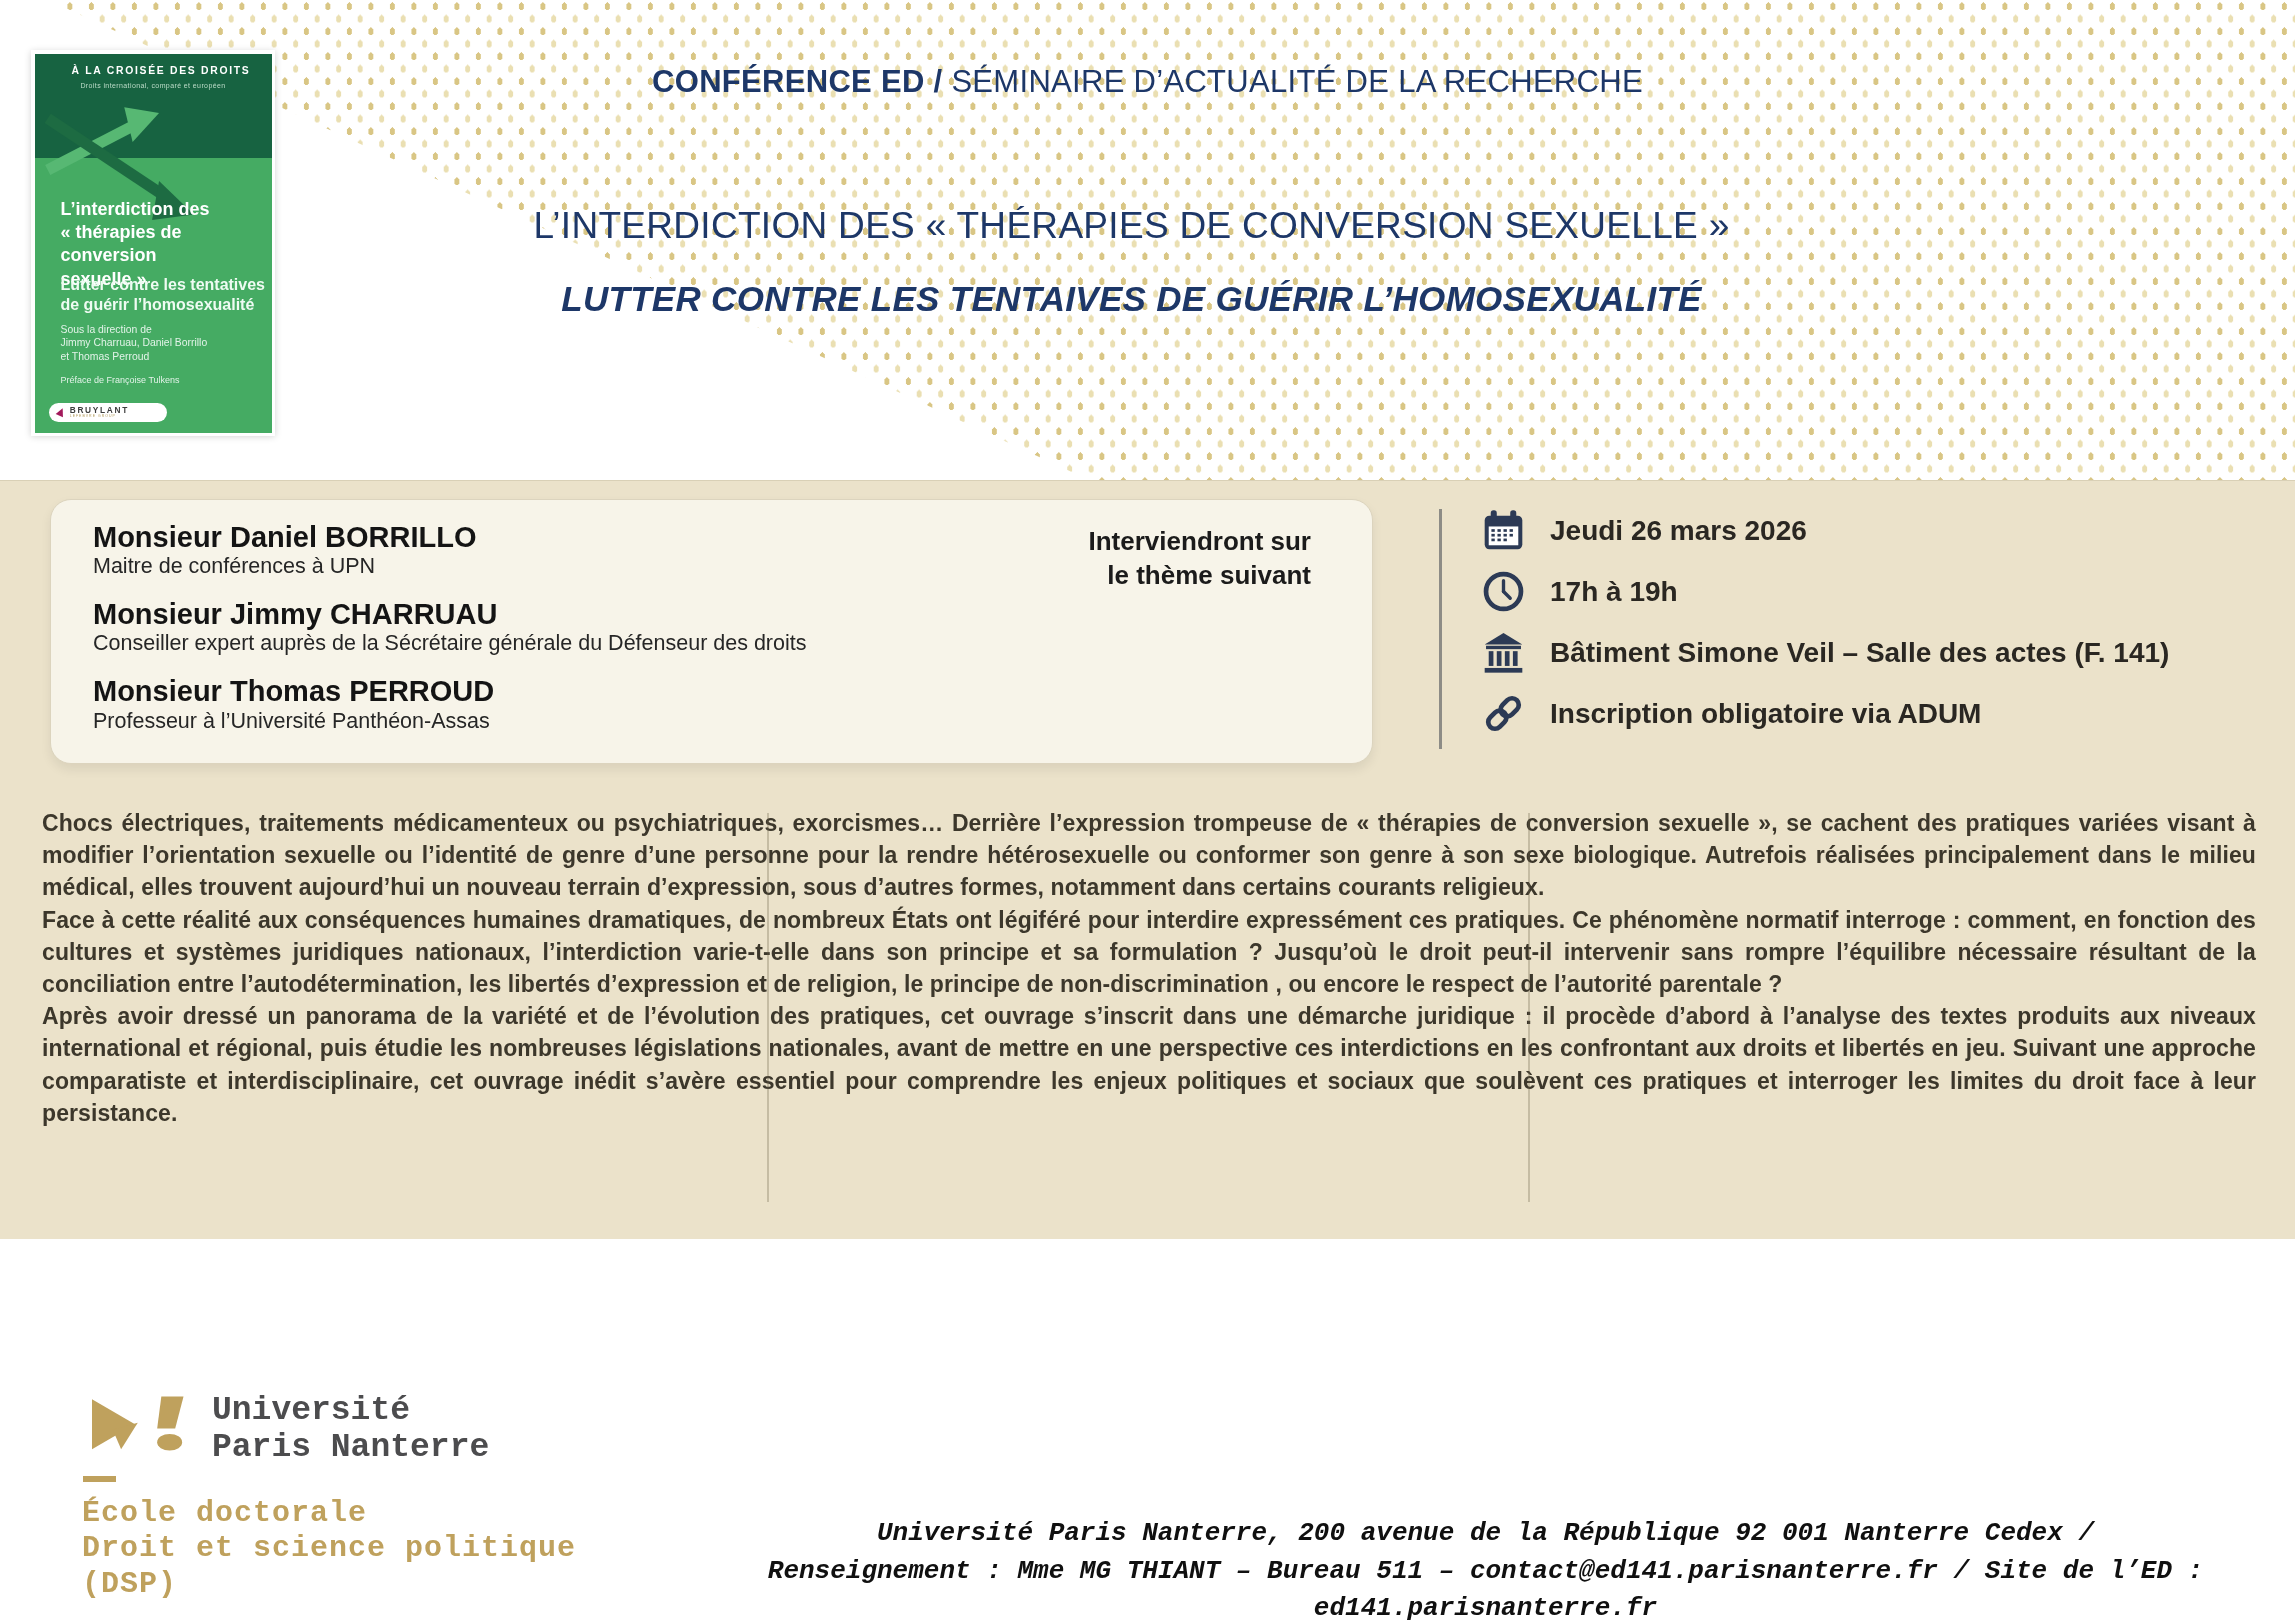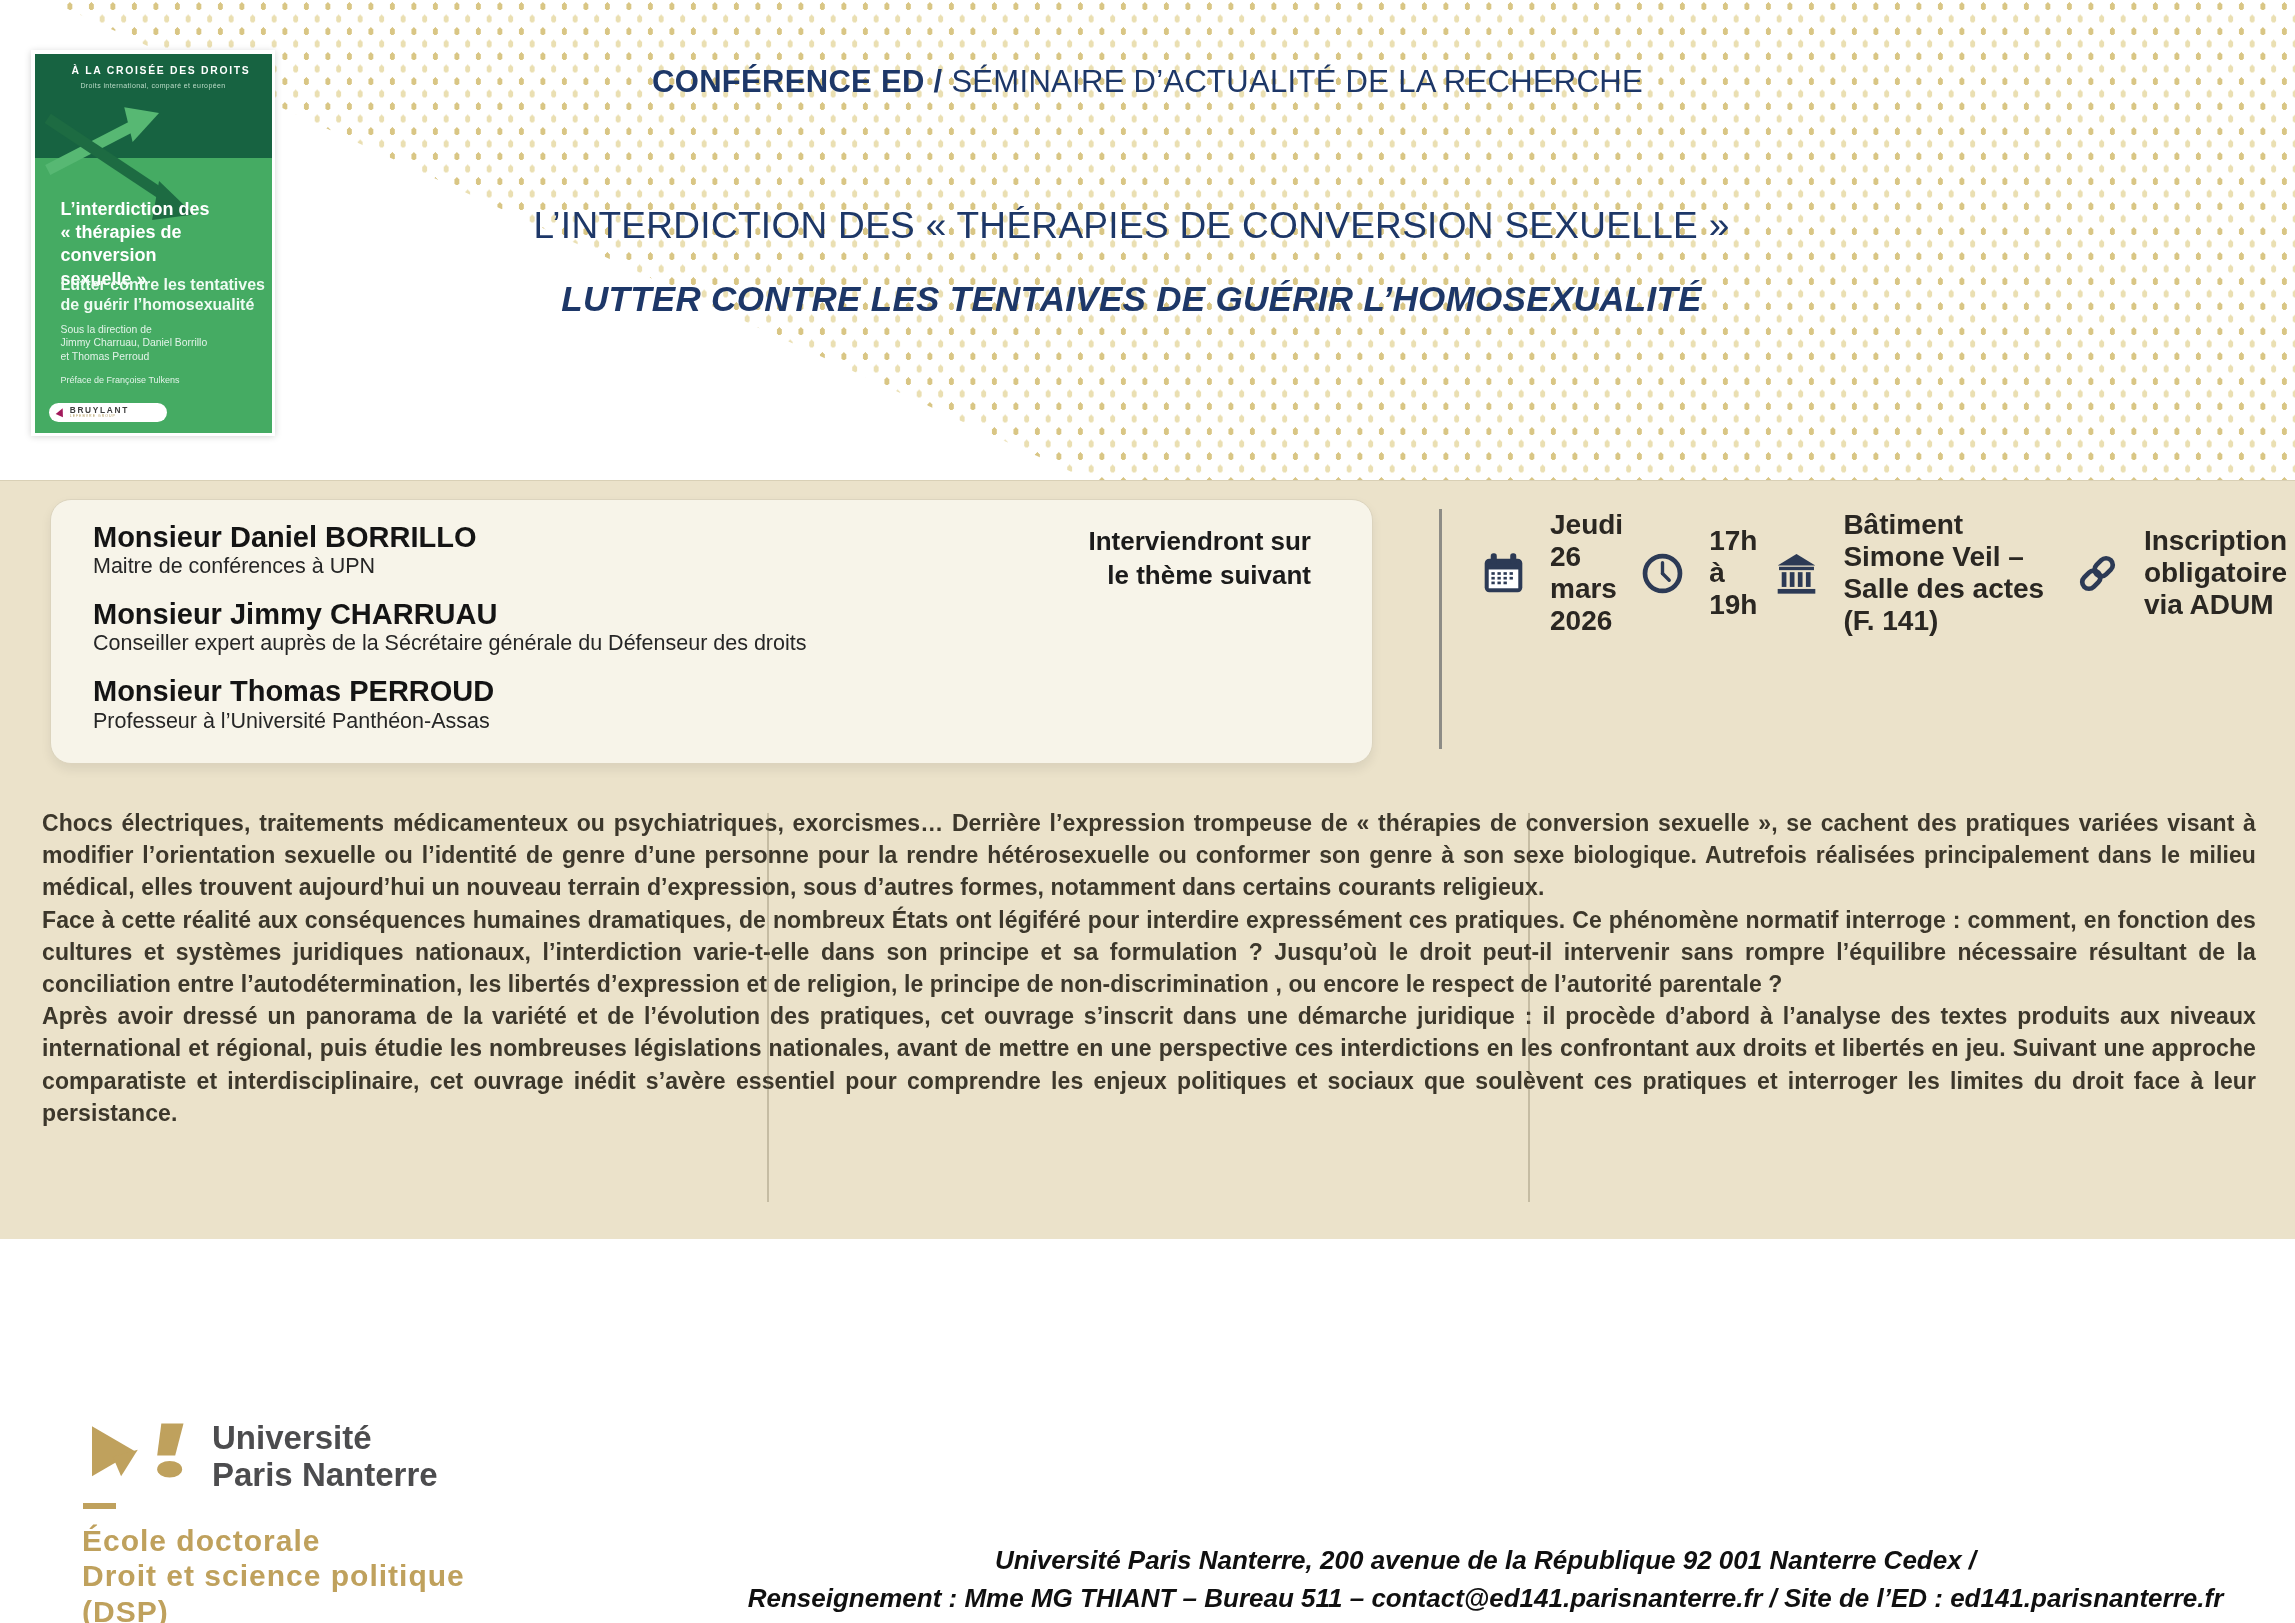--- a/index.html
+++ b/index.html
@@ -54,34 +54,34 @@
   .band{position:absolute;left:0;top:480px;width:2295px;height:759px;background:#ebe2ca;
         border-top:1.4px solid #d9d0b6;box-sizing:border-box;}
   .card{position:absolute;left:50px;top:18px;width:1323px;height:265px;background:#f7f4e9;
         border:1.4px solid #dcd4be;border-radius:21px;box-shadow:0 5.6px 11px rgba(0,0,0,.07);
         box-sizing:border-box;padding:21px 42px;}
   .sp-name{font-size:29px;font-weight:700;color:#141414;line-height:1.15;}
   .sp-role{font-size:21.5px;font-weight:400;color:#262626;line-height:1.2;margin-bottom:18px;}
   .intervene{position:absolute;right:61px;top:25px;text-align:right;font-size:26px;font-weight:700;
              color:#1b1b1b;line-height:1.3;}
   .vdivider{position:absolute;left:1439px;top:28px;width:2.8px;height:240px;background:#8d8c86;}
-  .events{position:absolute;left:1482px;top:28px;width:805px;display:flex;flex-direction:row;gap:18px;}
+  .events{position:absolute;left:1482px;top:28px;width:805px;display:flex;flex-direction:column;gap:18px;}
   .ev-row{display:flex;align-items:center;gap:25px;}
   .ev-ic{width:43px;height:43px;flex:0 0 43px;}
   .ev-tx{font-size:28px;font-weight:700;color:#2a2722;}
 
   .cols{position:absolute;left:42px;top:326px;width:2214px;display:grid;
         grid-template-columns:1fr;column-gap:67px;}
   .col-tx{font-size:23px;font-weight:700;color:#3c372b;line-height:1.40;text-align:justify;
           letter-spacing:0.1px;}
   .cdiv{position:absolute;top:332px;width:2.1px;height:389px;background:rgba(110,100,72,.30);}
   .cdiv.one{left:767px;} .cdiv.two{left:1528px;}
 
   
-  .footer{position:absolute;left:0;top:1266px;width:2295px;height:276px;background:#ffffff;}
+  .footer{position:absolute;left:0;top:1239px;width:2295px;height:276px;background:#ffffff;font-family:Liberation Mono, monospace;}
   .unimark{position:absolute;left:92px;top:156px;width:104px;height:64px;}
   .uniname{position:absolute;left:212px;top:154px;font-size:33px;font-weight:700;color:#4c4c4e;line-height:1.12;}
   .golddash{position:absolute;left:83px;top:237px;width:33px;height:6.2px;background:#bfa15d;}
   .school{position:absolute;left:82px;top:257px;font-size:30px;font-weight:700;color:#bfa15d;
           line-height:1.18;letter-spacing:1px;}
   .contact{position:absolute;left:680px;top:276px;width:1611px;text-align:center;
            font-size:26px;font-weight:700;font-style:italic;color:#101010;line-height:1.45;}
 </style>
 </head>
 <body>

